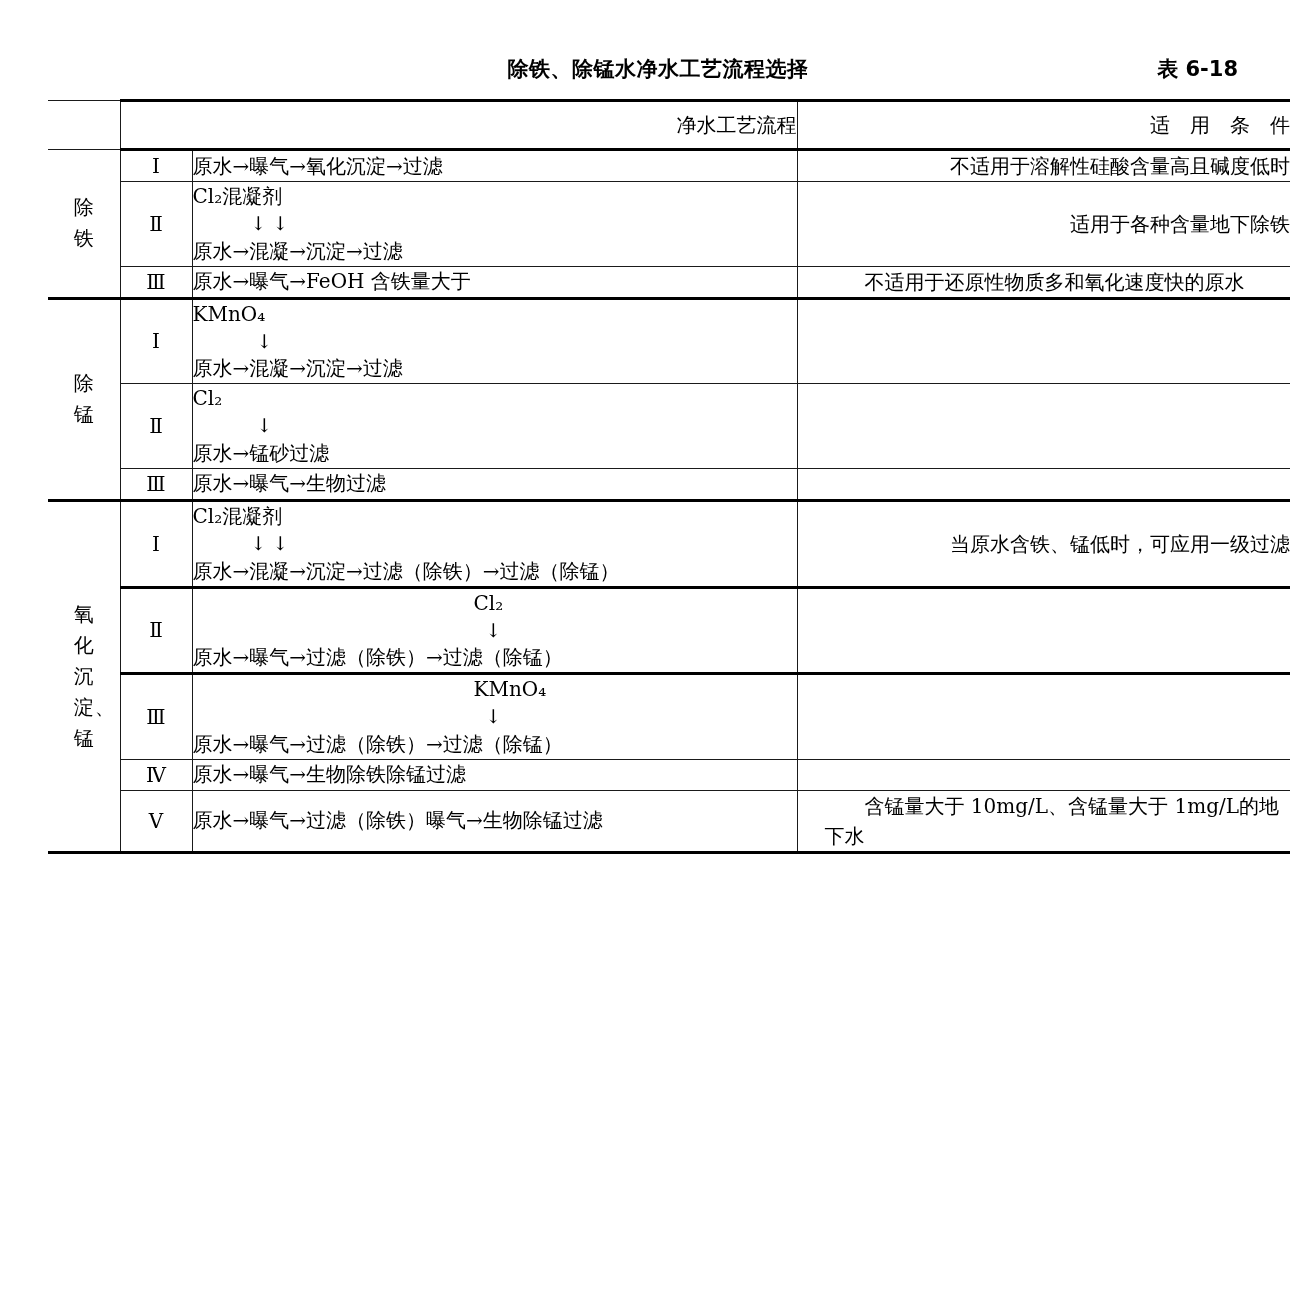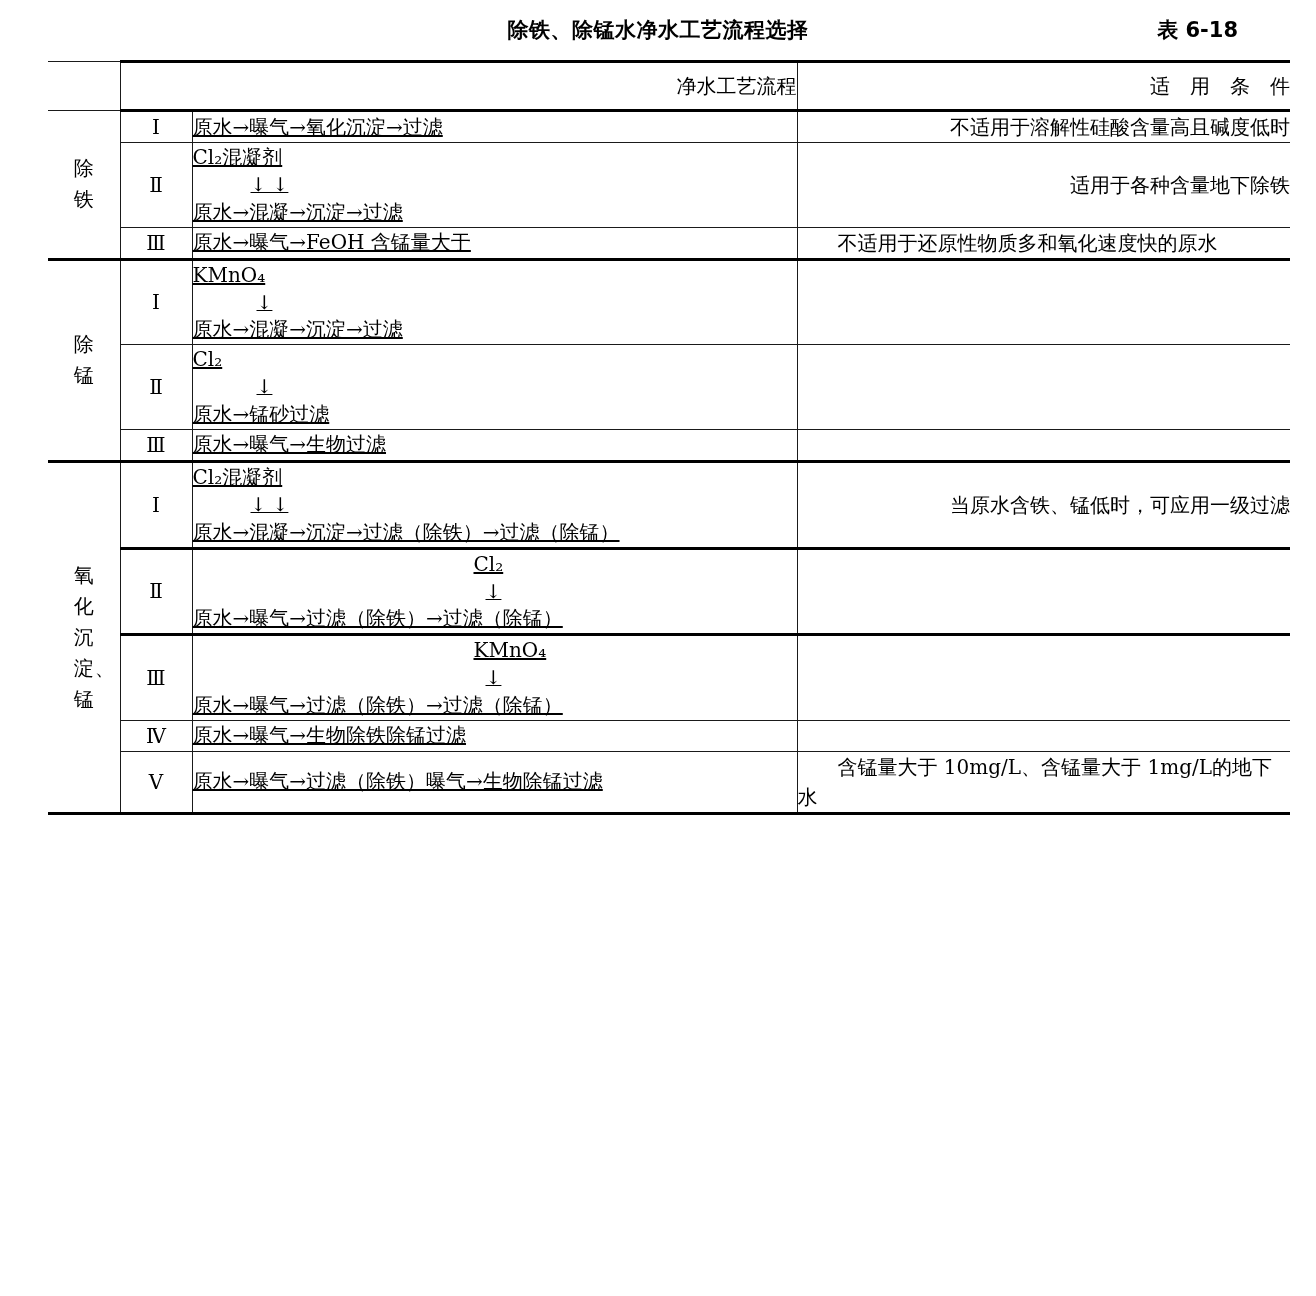--- a/index.html
+++ b/index.html
@@ -12,20 +12,21 @@
     height: 1296px;
     font-family: "DejaVu Serif", "Liberation Serif", serif;
     color: #000000;
     overflow: hidden;
   }
 
   .page {
     position: relative;
     width: 1316px;
     height: 1148px;
+    margin-top: 39px;
   }
 
   
   .title-bar {
     position: relative;
     height: 56px;
   }
   .doc-title {
     position: absolute;
     left: 0;
@@ -60,21 +61,21 @@
   }
   table.tbl td {
     border: 1px solid #1a1a1a;
     vertical-align: middle;
     padding: 0;
     font-size: 20px;
     line-height: 1.5;
   }
   
   table.tbl td.edge-l { border-left: none; }
-  table.tbl td.edge-r { border-right: none; }
+  table.tbl td.edge-r { border-right: none; padding-left: 27px; }
 
   .thick-top    { border-top: 3px solid #000 !important; }
   .thick-bottom { border-bottom: 3px solid #000 !important; }
 
   
   col.c-group { width: 72px; }
   col.c-num   { width: 72px; }
   col.c-flow  { width: 605px; }
   col.c-cond  { width: 493px; }
 
@@ -102,21 +103,20 @@
   .num-cell {
     text-align: center;
     font-size: 19px;
     font-family: "DejaVu Serif", "Liberation Serif", serif;
   }
 
   
   .flow-cell {
     padding: 9px 0 9px 22px;
     text-align: left;
-    text-decoration: underline;
   }
   .flow-line {
     white-space: nowrap;
     font-size: 20px;
     line-height: 1.45;
   }
   .reagent-line {
     white-space: nowrap;
     font-size: 20px;
     line-height: 1.45;
@@ -187,21 +187,21 @@
             <div class="reagent-line">Cl₂混凝剂</div>
             <div class="arrow-line ind-58">↓ ↓</div>
             <div class="flow-line">原水→混凝→沉淀→过滤</div>
           </td>
           <td class="cond-cell one-line edge-r">适用于各种含量地下除铁</td>
         </tr>
 
         <tr>
           <td class="num-cell">Ⅲ</td>
           <td class="flow-cell">
-            <div class="flow-line">原水→曝气→FeOH 含锰量大于</div>
+            <div class="flow-line">原水→曝气→FeOH 含铁量大于</div>
           </td>
           <td class="cond-cell cond-indent edge-r">不适用于还原性物质多和氧化速度快的原水</td>
         </tr>
 
         <tr>
           <td class="grp-cell edge-l thick-top" rowspan="3">
             <span class="grp-label" style="width: 1em;">除锰</span>
           </td>
           <td class="num-cell thick-top">Ⅰ</td>
           <td class="flow-cell thick-top">

